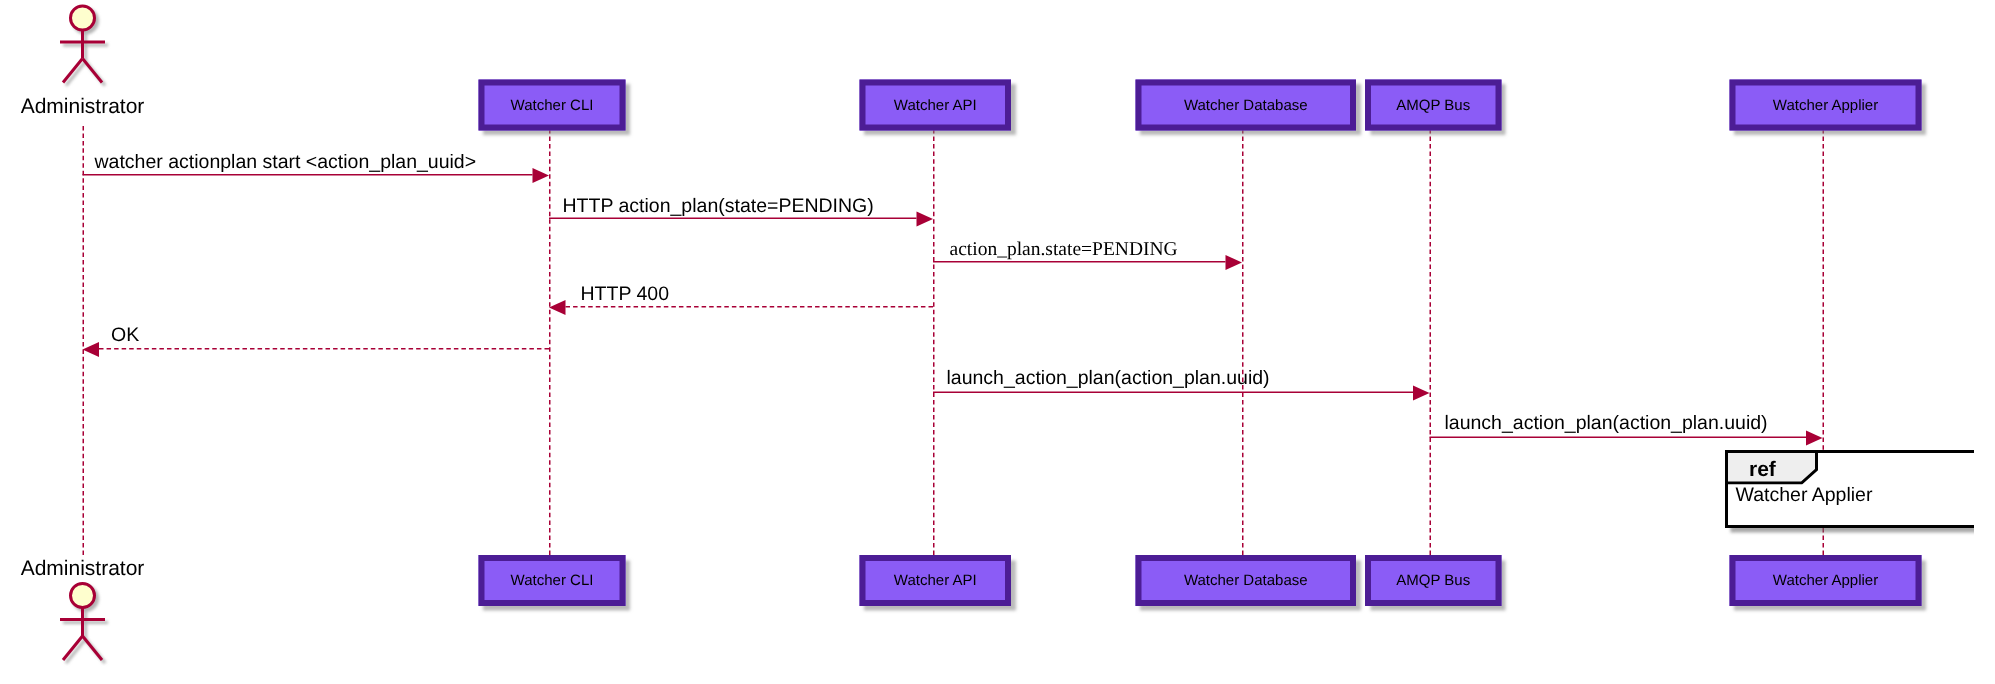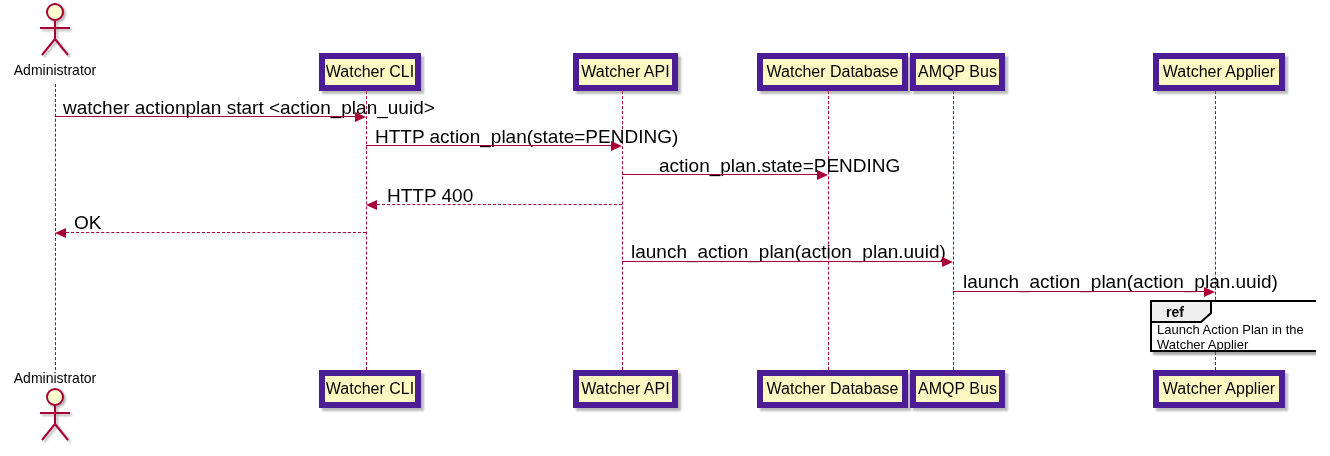--- a/index.html
+++ b/index.html
@@ -1,25 +1,25 @@
 <!DOCTYPE html>
 <html><head>
 <meta charset="utf-8">
 <style>
   html,body{margin:0;padding:0;background:#ffffff;}
   body{font-family:"Liberation Sans", sans-serif; color:#000;}
   .stage{position:relative;width:1316px;height:456px;background:#fff;overflow:hidden;}
   .lifeline{position:absolute;width:0;border-left:1px dashed #A80036;}
   .pbox{
-    position:absolute;height:26px;background:#fef9c3;border:6px solid #4c1d95;
+    position:absolute;height:26px;background:#8b5cf6;border:4px solid #4c1d95;
     display:flex;align-items:center;justify-content:center;
-    font-size:16px;white-space:nowrap;
+    font-size:10px;white-space:nowrap;
     box-shadow:3px 3px 2px rgba(130,130,130,0.55);
   }
-  .msg-label{position:absolute;font-size:19px;white-space:nowrap;height:15px;line-height:15px;}
+  .msg-label{position:absolute;font-size:13px;white-space:nowrap;height:15px;line-height:15px;}
   .mline-solid{position:absolute;height:0;border-top:1px solid #A80036;}
   .mline-dashed{position:absolute;height:0;border-top:1px dashed #A80036;}
   .head-right{position:absolute;width:0;height:0;border-top:5px solid transparent;border-bottom:5px solid transparent;border-left:11px solid #A80036;}
   .head-left{position:absolute;width:0;height:0;border-top:5px solid transparent;border-bottom:5px solid transparent;border-right:11px solid #A80036;}
   .actor-label{position:absolute;width:110px;text-align:center;font-size:14px;white-space:nowrap;}
   .actor-svg{position:absolute;filter:drop-shadow(2px 2px 1px rgba(130,130,130,0.6));}
   .ref-box{
     position:absolute;left:1150px;top:300px;width:172px;height:48px;
     background:#ffffff;border:2px solid #000;
     box-shadow:3px 3px 2px rgba(110,110,110,0.6);
@@ -96,21 +96,21 @@
     <div class="head-right" style="left:355px;top:112px;"></div>
   </div>
 
   <div>
     <div class="msg-label" style="left:375px;top:129px;">HTTP action_plan(state=PENDING)</div>
     <div class="mline-solid" style="left:366px;top:145px;width:245px;"></div>
     <div class="head-right" style="left:611px;top:141px;"></div>
   </div>
 
   <div>
-    <div class="msg-label" style="left:659px;top:158px;">action_plan.state=PENDING</div>
+    <div class="msg-label" style="left:633px;top:158px;font-family:Liberation Serif, serif;">action_plan.state=PENDING</div>
     <div class="mline-solid" style="left:622px;top:174px;width:195px;"></div>
     <div class="head-right" style="left:817px;top:170px;"></div>
   </div>
 
   <div>
     <div class="msg-label" style="left:387px;top:188px;">HTTP 400</div>
     <div class="mline-dashed" style="left:377px;top:204px;width:245px;"></div>
     <div class="head-left" style="left:366px;top:200px;"></div>
   </div>
 
@@ -131,18 +131,17 @@
     <div class="mline-solid" style="left:953px;top:291px;width:251px;"></div>
     <div class="head-right" style="left:1204px;top:287px;"></div>
   </div>
 
   <div class="ref-box">
     <svg class="ref-tab" width="62" height="23" viewBox="0 0 62 23">
       <polygon points="1,1 61,1 61,13 51,22 1,22" fill="#EEEEEE" stroke="#000000" stroke-width="2"></polygon>
       <text x="16" y="17" font-size="14" font-weight="bold" font-family="Liberation Sans, sans-serif">ref</text>
     </svg>
     <div class="ref-text">
-      <span>Launch Action Plan in the</span>
       <span>Watcher Applier</span>
     </div>
   </div>
 
 </div>
 
 </body></html>

